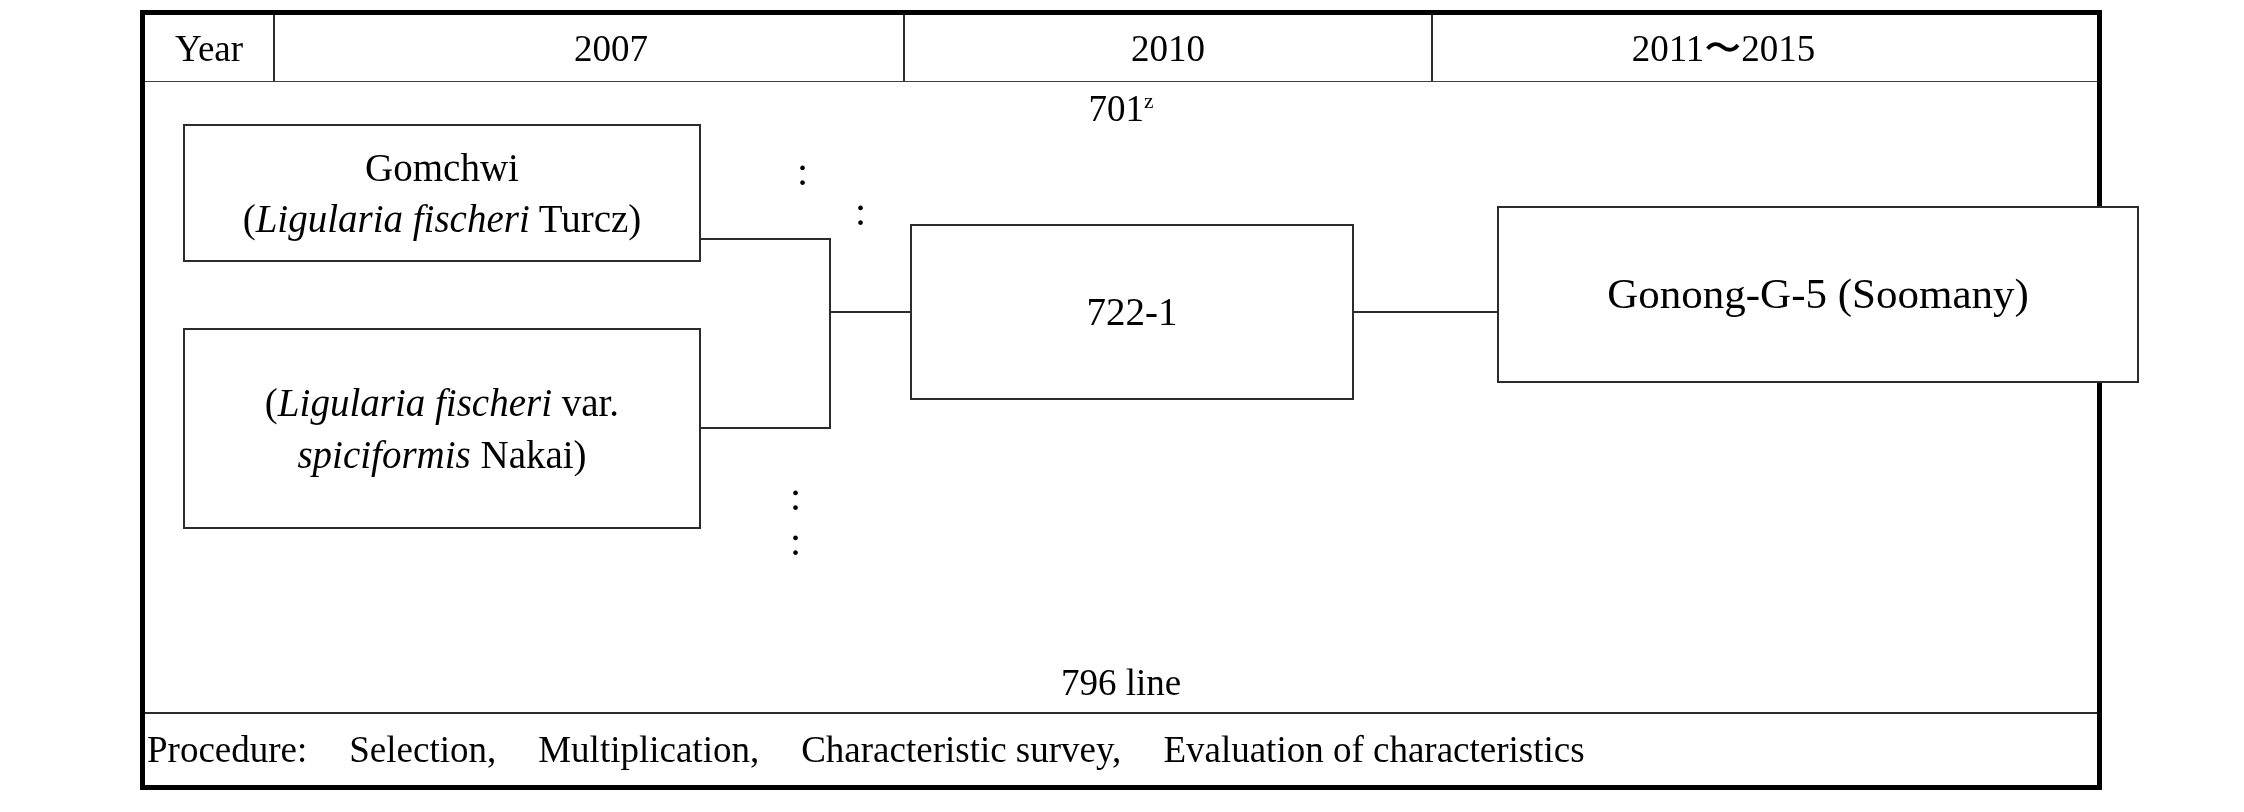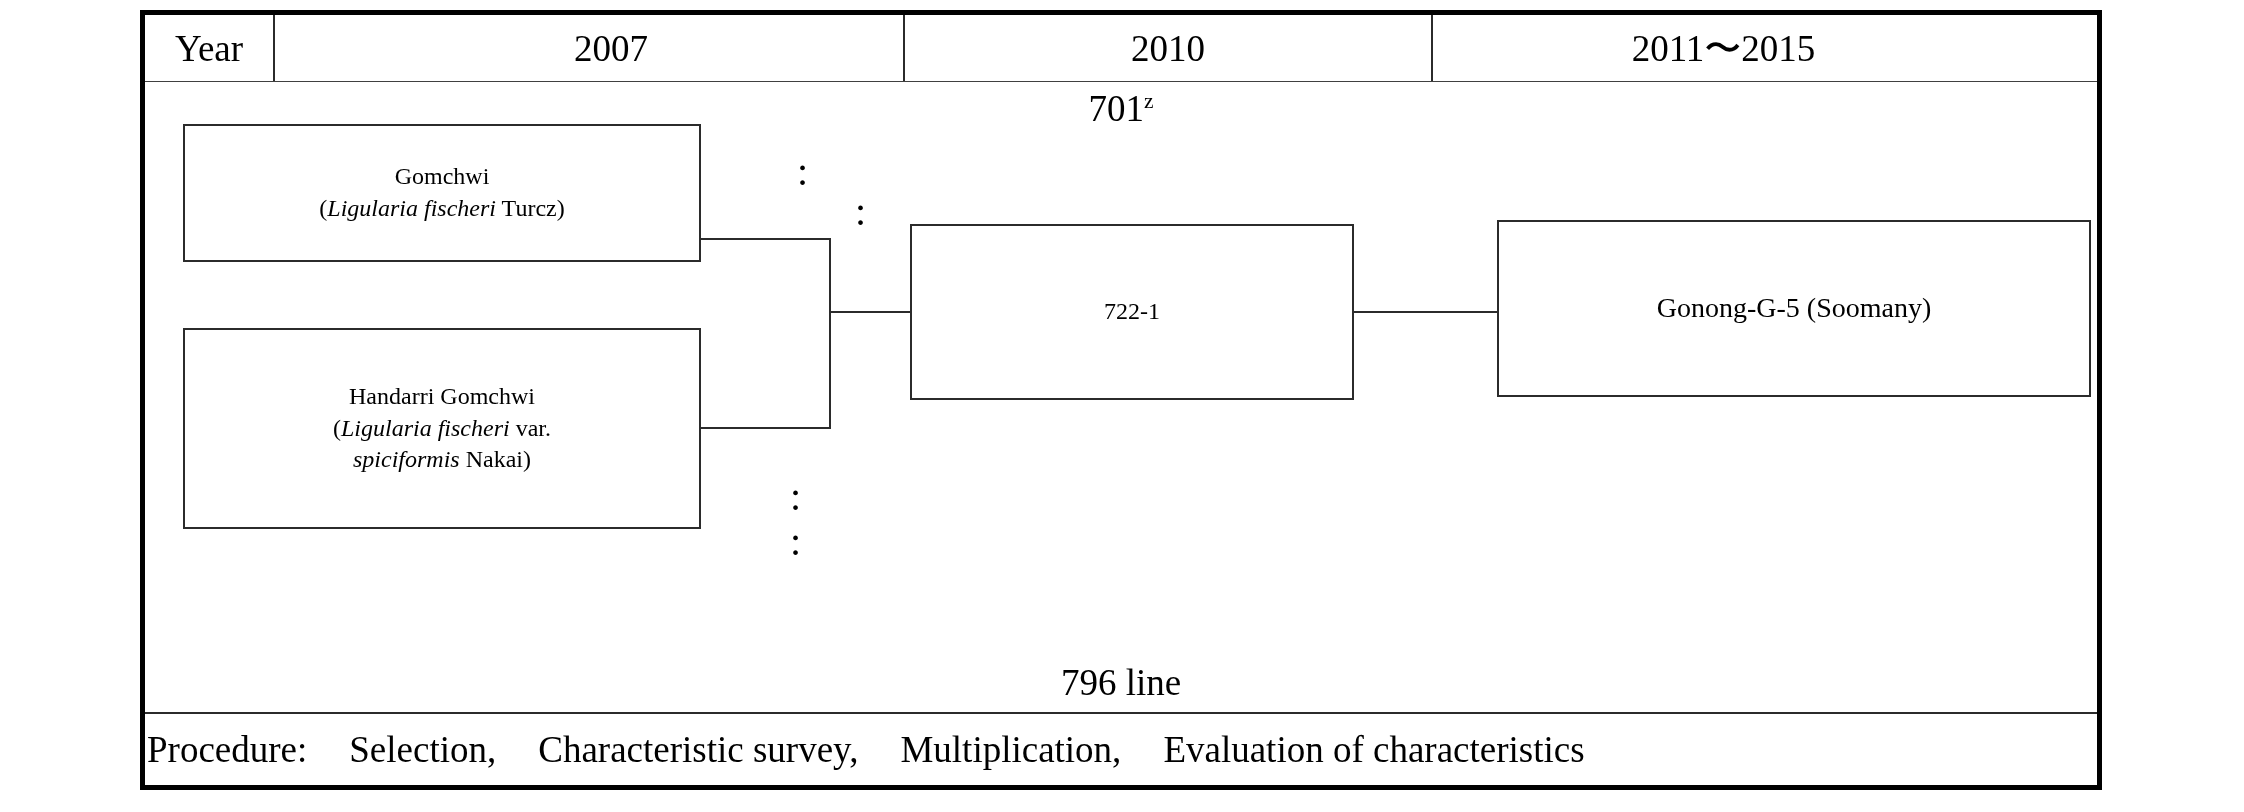--- a/index.html
+++ b/index.html
@@ -77,31 +77,31 @@
   .node-box {
     position: absolute;
     border: 2px solid #2b2b2b;
     box-sizing: border-box;
     background: #ffffff;
     display: flex;
     flex-direction: column;
     align-items: center;
     justify-content: center;
     text-align: center;
-    font-size: 24px;
+    font-size: 39px;
     line-height: 1.32;
   }
   .node-line { white-space: nowrap; }
   .sci { font-style: italic; }
 
   .box-gomchwi   { left: 38px;  top: 42px;  width: 518px; height: 138px; }
   .box-handarri  { left: 38px;  top: 246px; width: 518px; height: 201px; }
   .box-722       { left: 765px; top: 142px; width: 444px; height: 176px; }
-  .box-gonong    { left: 1352px; top: 138px; width: 594px; height: 177px;
-                   font-size: 28px; }
+  .box-gonong    { left: 1352px; top: 124px; width: 642px; height: 177px;
+                   font-size: 43px; }
 
   
   .conn {
     position: absolute;
     background: #2b2b2b;
   }
   
   .conn-top-stub    { left: 556px; top: 156px; width: 130px; height: 2px; }
   
   .conn-bot-stub    { left: 556px; top: 345px; width: 130px; height: 2px; }
@@ -188,21 +188,20 @@
       <div class="conn conn-right"></div>
 
       <div class="node-box box-gomchwi">
         <div class="node-line">Gomchwi</div>
         <div class="node-line">
           <span>(</span><span class="sci">Ligularia fischeri</span><span> Turcz)</span>
         </div>
       </div>
 
       <div class="node-box box-handarri">
-        <div class="node-line">Handarri  Gomchwi</div>
         <div class="node-line">
           <span>(</span><span class="sci">Ligularia fischeri</span><span> var.</span>
         </div>
         <div class="node-line">
           <span class="sci">spiciformis</span><span> Nakai)</span>
         </div>
       </div>
 
       <div class="node-box box-722">
         <div class="node-line">722-1</div>
@@ -212,19 +211,19 @@
         <div class="node-line">Gonong-G-5  (Soomany)</div>
       </div>
 
       <div class="float-label label-796">796  line</div>
 
     </div>
 
     <div class="procedure-row">
       <span class="proc-label">Procedure:</span>
       <span class="proc-step">Selection,</span>
+      <span class="proc-step">Multiplication,</span>
       <span class="proc-step">Characteristic  survey,</span>
-      <span class="proc-step">Multiplication,</span>
       <span class="proc-step">Evaluation  of  characteristics</span>
     </div>
 
   </div>
 </div>
 
 </body></html>

